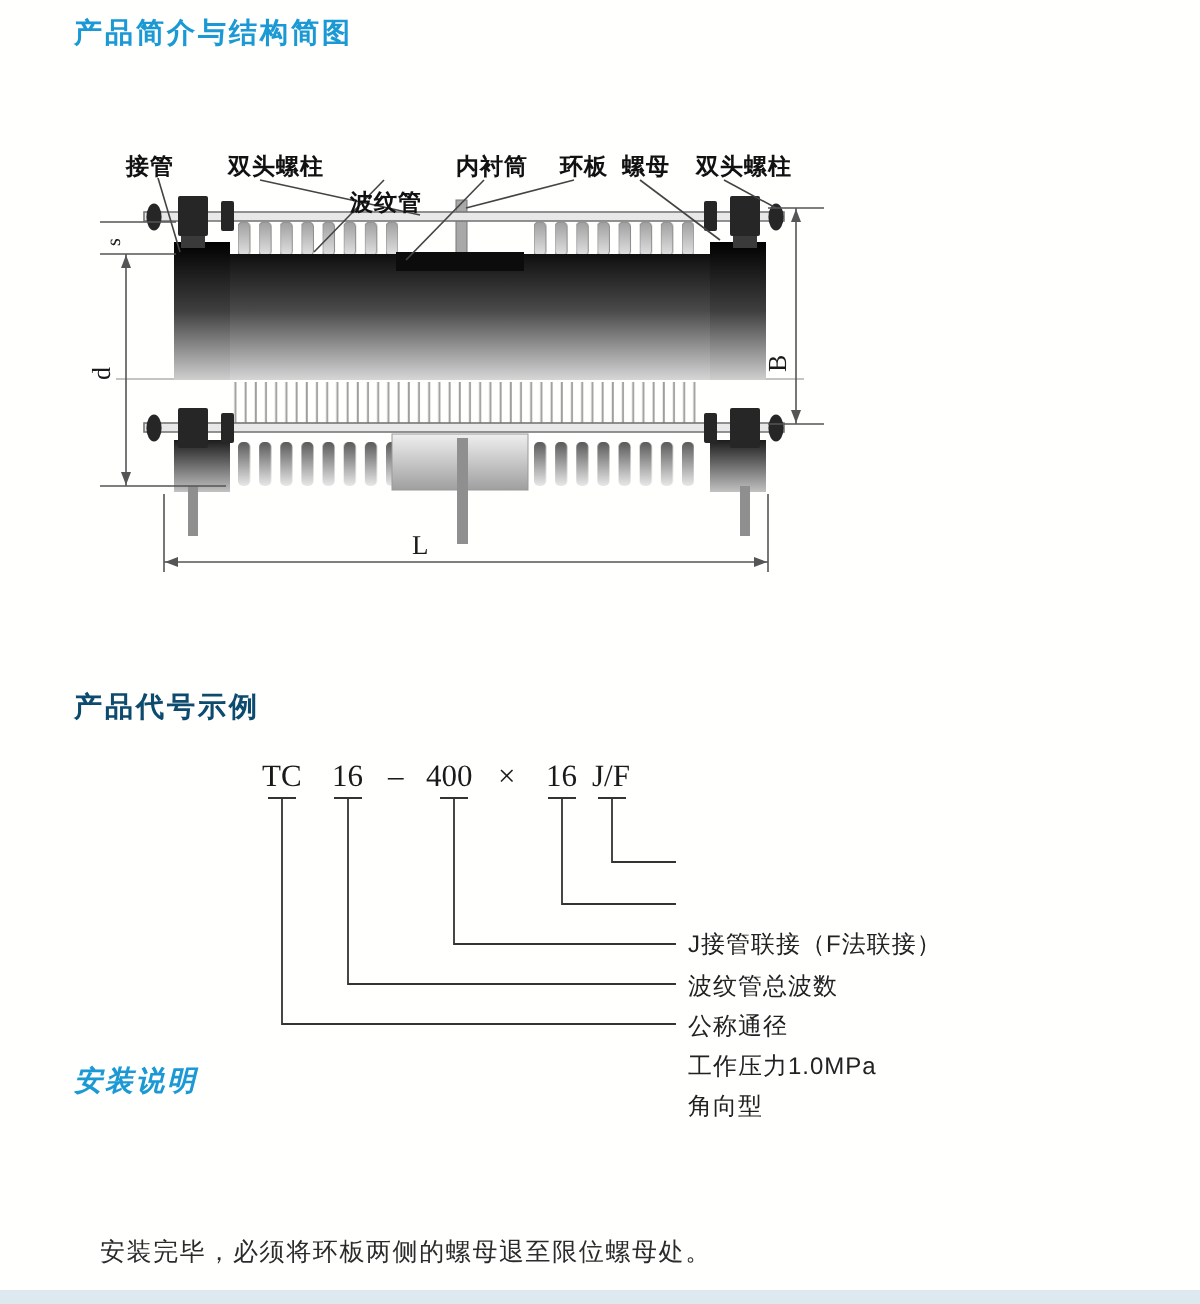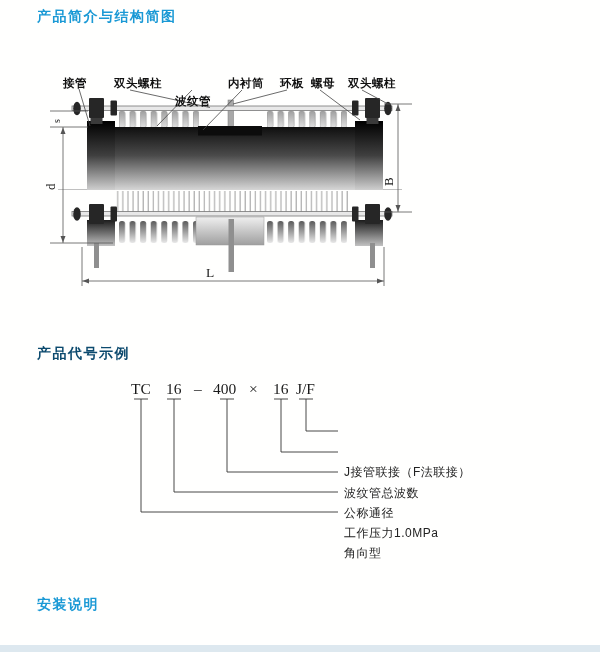--- a/index.html
+++ b/index.html
@@ -197,17 +197,18 @@
       </g>
     </svg>
 
     <span class="callout" style="top:424px">J接管联接（F法联接）</span>
     <span class="callout" style="top:445px">波纹管总波数</span>
     <span class="callout" style="top:465px">公称通径</span>
     <span class="callout" style="top:485px">工作压力1.0MPa</span>
     <span class="callout" style="top:505px">角向型</span>
   </div>
 
-  <h2 class="sec-title" style="left: 37px; top: 596px; color: rgb(26, 153, 213);">安装说明</h2>
-
+  <h2 class="sec-title" style="left: 37px; top: 532px; color: rgb(26, 153, 213); font-style: italic;">安装说明</h2>
+
+  <p class="install-line" style="top:618px">安装完毕，必须将环板两侧的螺母退至限位螺母处。</p>
 
   <div class="bottom-strip" style="background: rgb(221, 232, 239);"></div>
 </div>
 
 </body></html>

